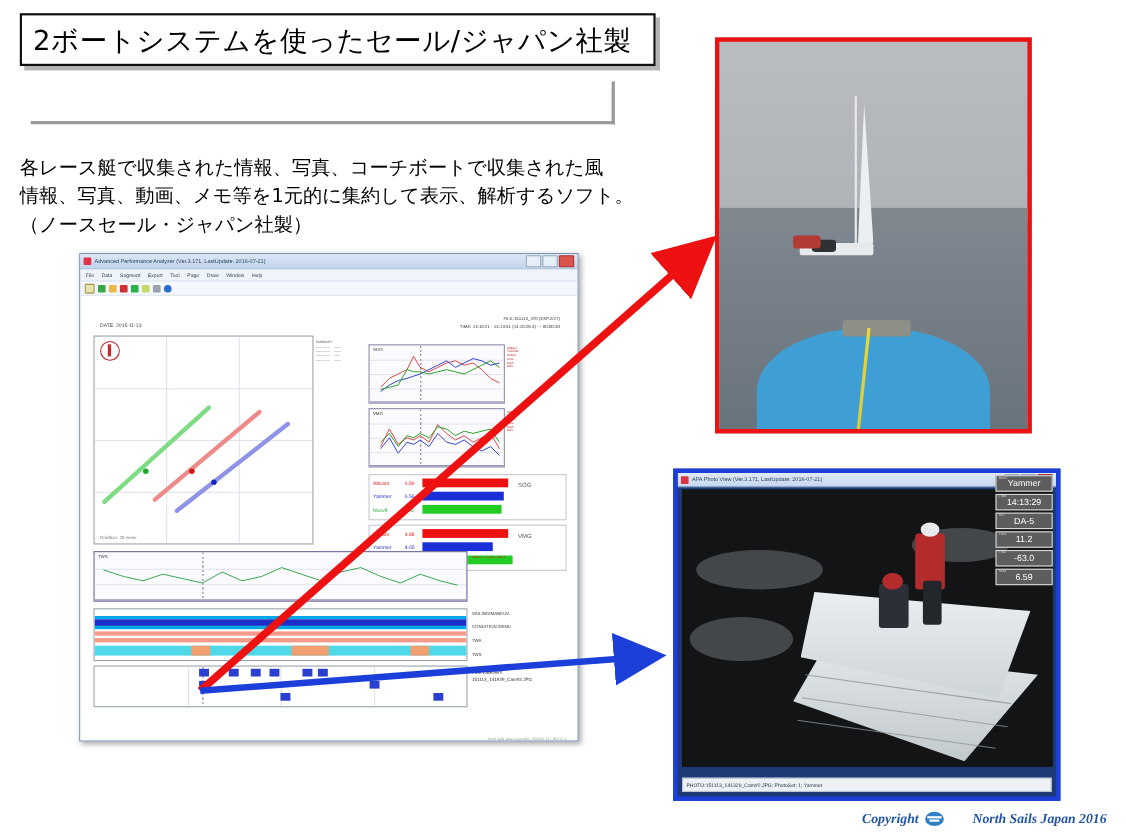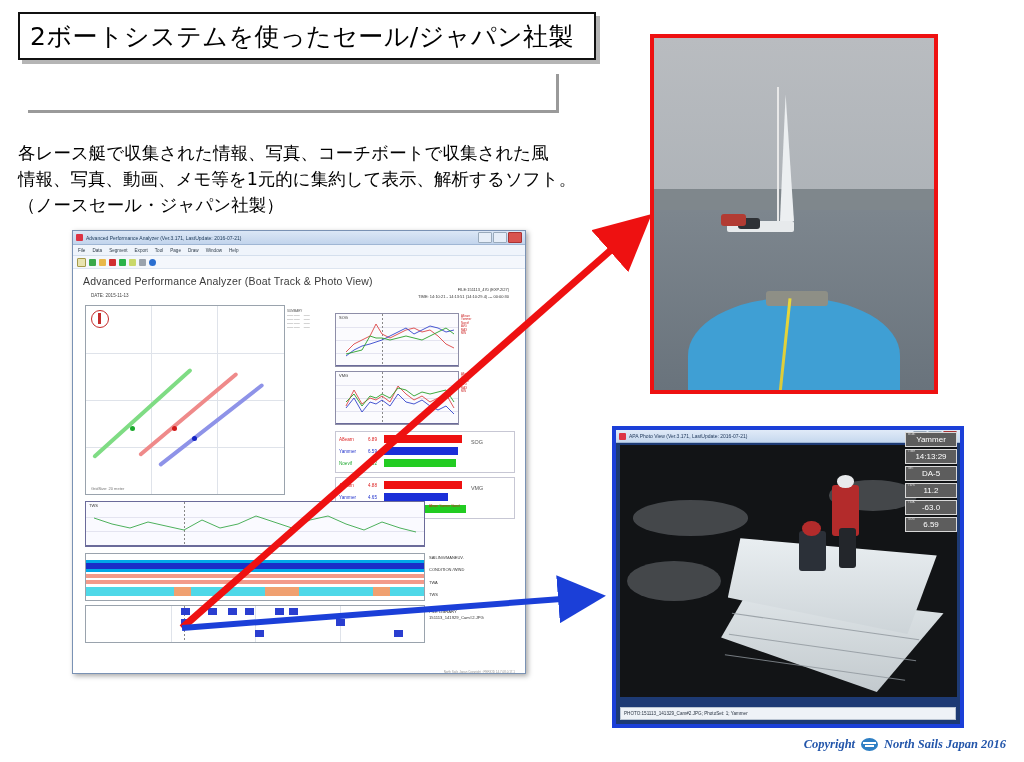--- a/index.html
+++ b/index.html
@@ -181,21 +181,21 @@
     border:1px solid #b9c4d2;display:flex;align-items:center;padding:0 3px;
   }
   #photo-status-text{font-size:4.6px;color:#2a3442;white-space:nowrap;}
 
   
   #arrow-red,#arrow-blue{left:0;top:0;width:1024px;height:762px;pointer-events:none;}
 
   
   #footer{right:18px;bottom:10px;display:flex;align-items:center;gap:6px;}
   #footer span{font-family:"Liberation Serif","DejaVu Serif",serif;
-    font-style:italic;font-weight:bold;font-size:12.5px;color:#2255aa;white-space:nowrap;}
+    font-style:italic;font-weight:bold;font-size:12.5px;color:#2255aa;white-space:nowrap;margin-left:20px;}
   #ns-logo{width:17px;height:13px;border-radius:50%;background:#2e7fc4;position:relative;}
   #ns-logo:after{content:"";position:absolute;left:2px;top:4px;width:13px;height:2px;background:#fff;}
   #ns-logo:before{content:"";position:absolute;left:4px;top:7px;width:9px;height:2px;background:#fff;}
 </style>
 </head>
 <body>
 
 <div class="abs" id="title-box">
   <div id="title-text">2ボートシステムを使ったセール/ジャパン社製</div>
 </div>
@@ -237,21 +237,20 @@
     <div class="tb" style="background:#e8b84a;"></div>
     <div class="tb" style="background:#d03030;"></div>
     <div class="tb" style="background:#2ab24a;"></div>
     <div class="tb" style="background:#c9d86a;"></div>
     <div class="tb" style="background:#9aa3ad;"></div>
     <div class="tb" style="background:#2a6fd0;border-radius:50%;"></div>
   </div>
 
   <div id="apa-canvas">
 
-    <div id="apa-heading">Advanced Performance Analyzer (Boat Track &amp; Photo View)</div>
     <div id="apa-date">DATE: 2015-11-13</div>
     <div id="apa-file">FILE:151113_470 (EXP.2/27)</div>
     <div id="apa-time">TIME: 14:10:21 - 14:13:51 (14:10:29.4) --- 00:00:30</div>
 
     <div id="track-panel">
       <div class="gridv" style="left:33%"></div>
       <div class="gridv" style="left:66%"></div>
       <div class="gridh" style="top:25%"></div>
       <div class="gridh" style="top:50%"></div>
       <div class="gridh" style="top:75%"></div>

